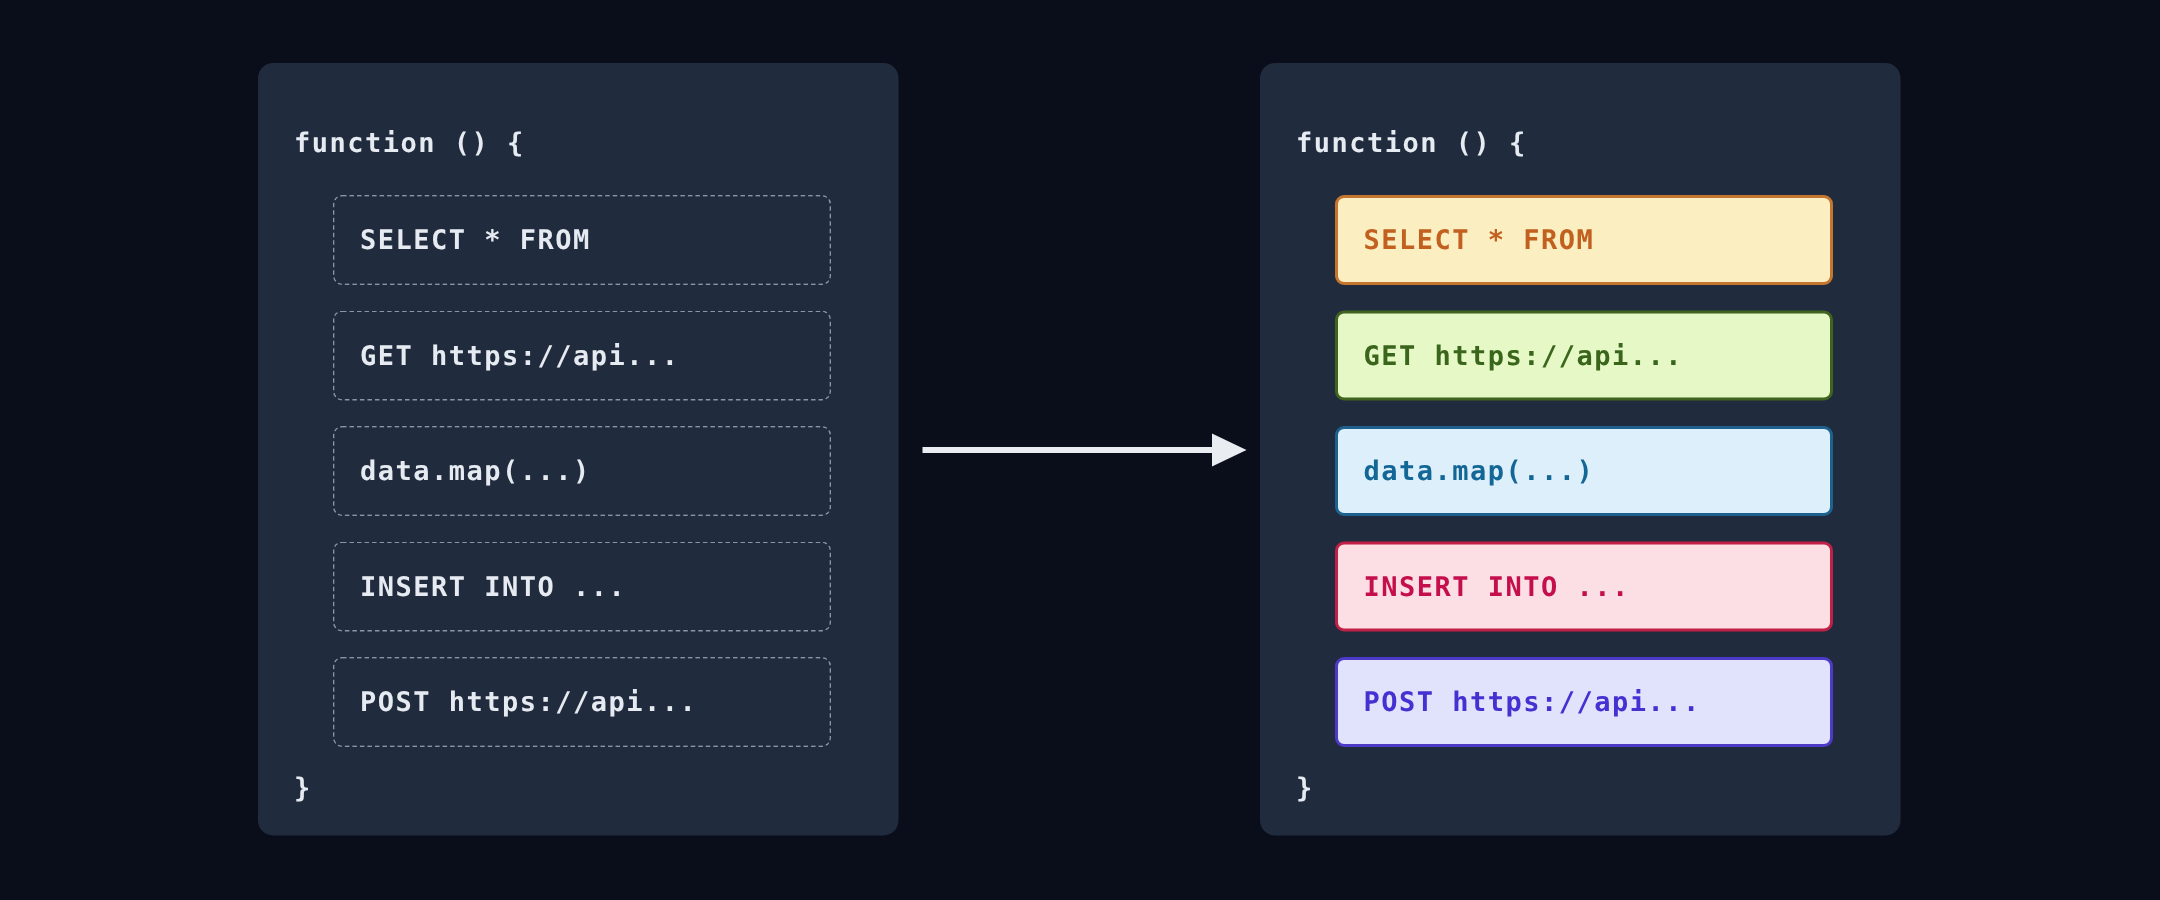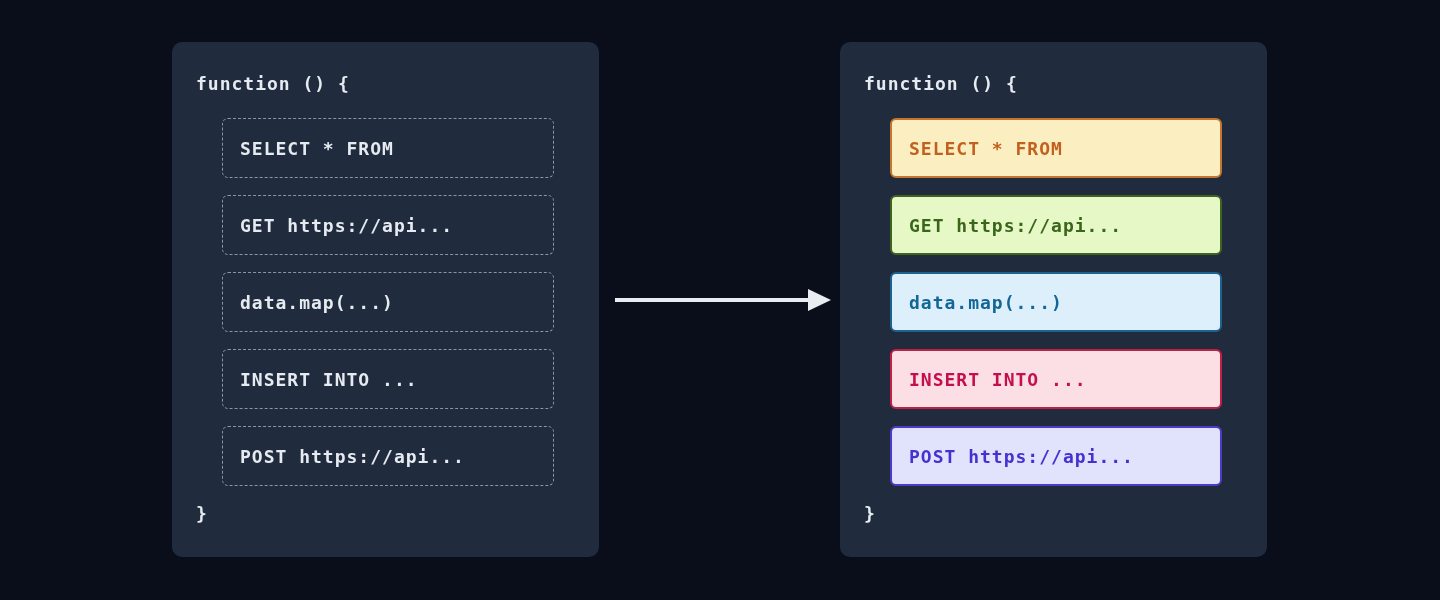--- a/index.html
+++ b/index.html
@@ -27,20 +27,21 @@
     padding: 30px 24px;
   }
   .panel-before { left: 172px; }
   .panel-after  { left: 840px; }
   .code-line {
     font-size: 18px;
     font-weight: bold;
     line-height: 24px;
     letter-spacing: 1px;
     white-space: pre;
+    margin-top: 12px;
   }
   .box-stack {
     margin: 22px 0 0 26px;
     display: flex;
     flex-direction: column;
     gap: 17px;
   }
   .code-box {
     width: 332px;
     height: 60px;

